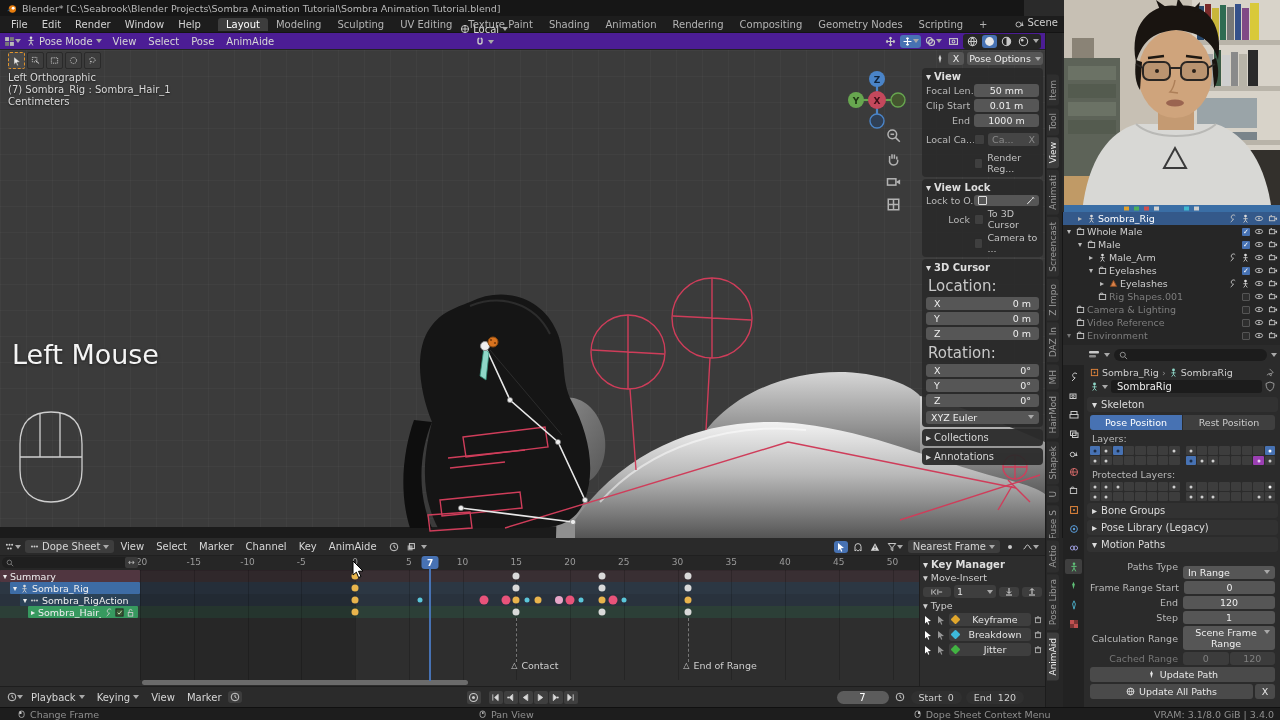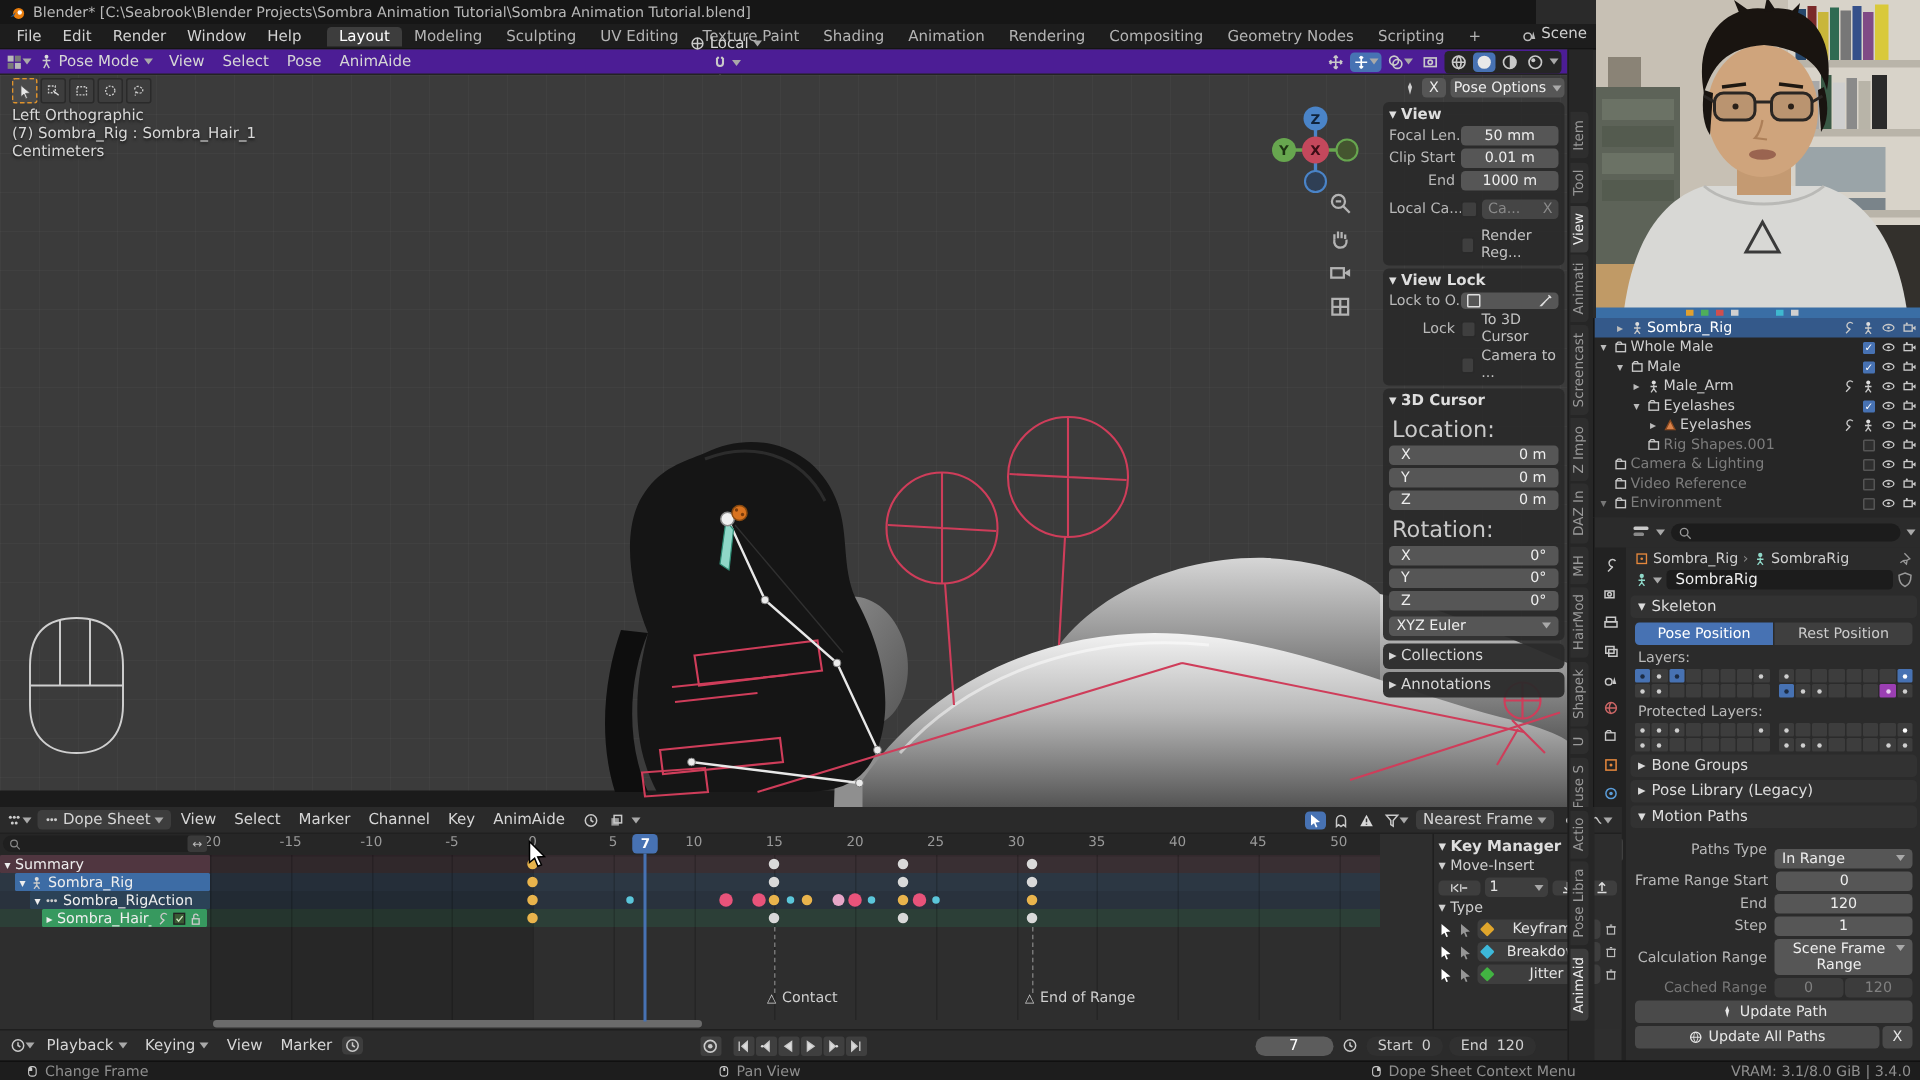--- a/index.html
+++ b/index.html
@@ -82,21 +82,21 @@
   .lay-dot{position:absolute;left:50%;top:50%;width:3px;height:3px;border-radius:50%;transform:translate(-50%,-50%);background:#cfcfcf;}
   .lay-cell.b .lay-dot{background:#1c2c44;}
   .lay-cell.B{background:#4772b3;}
   .lay-cell.B .lay-dot{background:#fff;}
   .mp-row{display:flex;align-items:center;margin:2px 6px;}
   .mp-lbl{flex:0 0 88px;text-align:right;color:#b9b9b9;font-size:9.5px;padding-right:5px;white-space:nowrap;}
   .mp-val{flex:1;background:#565656;border-radius:3px;color:#eee;font-size:9.5px;text-align:center;padding:1px 2px;}
   .mp-val.dis{background:#3c3c3c;color:#808080;}
   .mp-btn{flex:1;background:#4a4a4a;border-radius:3px;color:#e8e8e8;font-size:9.5px;text-align:center;padding:2px;display:flex;align-items:center;justify-content:center;gap:4px;}
   
-  #dopesheet{left:0;top:538px;width:1045px;height:169px;background:#2e2e2e;padding-left:36px;}
+  #dopesheet{left:0;top:538px;width:1045px;height:169px;background:#2e2e2e;}
   #ds-header{position:absolute;left:0;top:0;width:100%;height:18px;background:#2a2a2a;border-bottom:1px solid #202020;display:flex;align-items:center;padding:0 4px;box-sizing:border-box;}
   #ds-body{position:absolute;left:0;top:18px;width:1045px;height:130px;background:#2e2e2e;overflow:hidden;}
   #ds-ruler{position:absolute;left:0;top:0;width:920px;height:14px;background:#262626;border-bottom:1px solid #1f1f1f;}
   .tick{position:absolute;top:1px;font-size:9px;color:#9a9a9a;transform:translateX(-50%);}
   .trk{position:absolute;left:0;width:920px;height:12px;}
   .vline{position:absolute;top:14px;width:1px;height:110px;background:rgba(0,0,0,.18);}
   .kf{position:absolute;border-radius:50%;transform:translate(-50%,-50%);}
   #playhead{position:absolute;width:2px;background:#4772b3;top:13px;height:112px;z-index:5;}
   #cf-badge{position:absolute;top:0;height:13px;min-width:17px;background:#4772b3;color:#fff;font-size:9px;font-weight:bold;border-radius:3px;display:flex;align-items:center;justify-content:center;transform:translateX(-50%);z-index:6;}
   .chan{position:absolute;height:12px;display:flex;align-items:center;font-size:9.5px;color:#eee;gap:3px;padding:0 3px;box-sizing:border-box;border-radius:1px;}
@@ -396,20 +396,21 @@
           </div>
         </div>
 
       <div class="abs" id="vp-overlay-text">
         <div>Left Orthographic</div>
         <div>(7) Sombra_Rig : Sombra_Hair_1</div>
         <div>Centimeters</div>
       </div>
 
       <div class="abs" id="delete-hint">
+        <div>Left Mouse</div>
       </div>
       <svg class="abs" width="74" height="98" viewBox="0 0 74 98" style="left:14px;top:358px;">
         <g fill="none" stroke="#cfcfcf" stroke-width="1.3">
           <path d="M6,36 C6,12 19,4 37,4 C55,4 68,12 68,36 L68,62 C68,84 55,94 37,94 C19,94 6,84 6,62 Z"></path>
           <path d="M6,49 L68,49 M26,5 L26,49 M46,5 L46,49"></path>
         </g>
       </svg>
 
       <svg class="abs" width="74" height="70" viewBox="0 0 74 70" style="left:840px;top:12px;">
         <g stroke-width="2.2">

